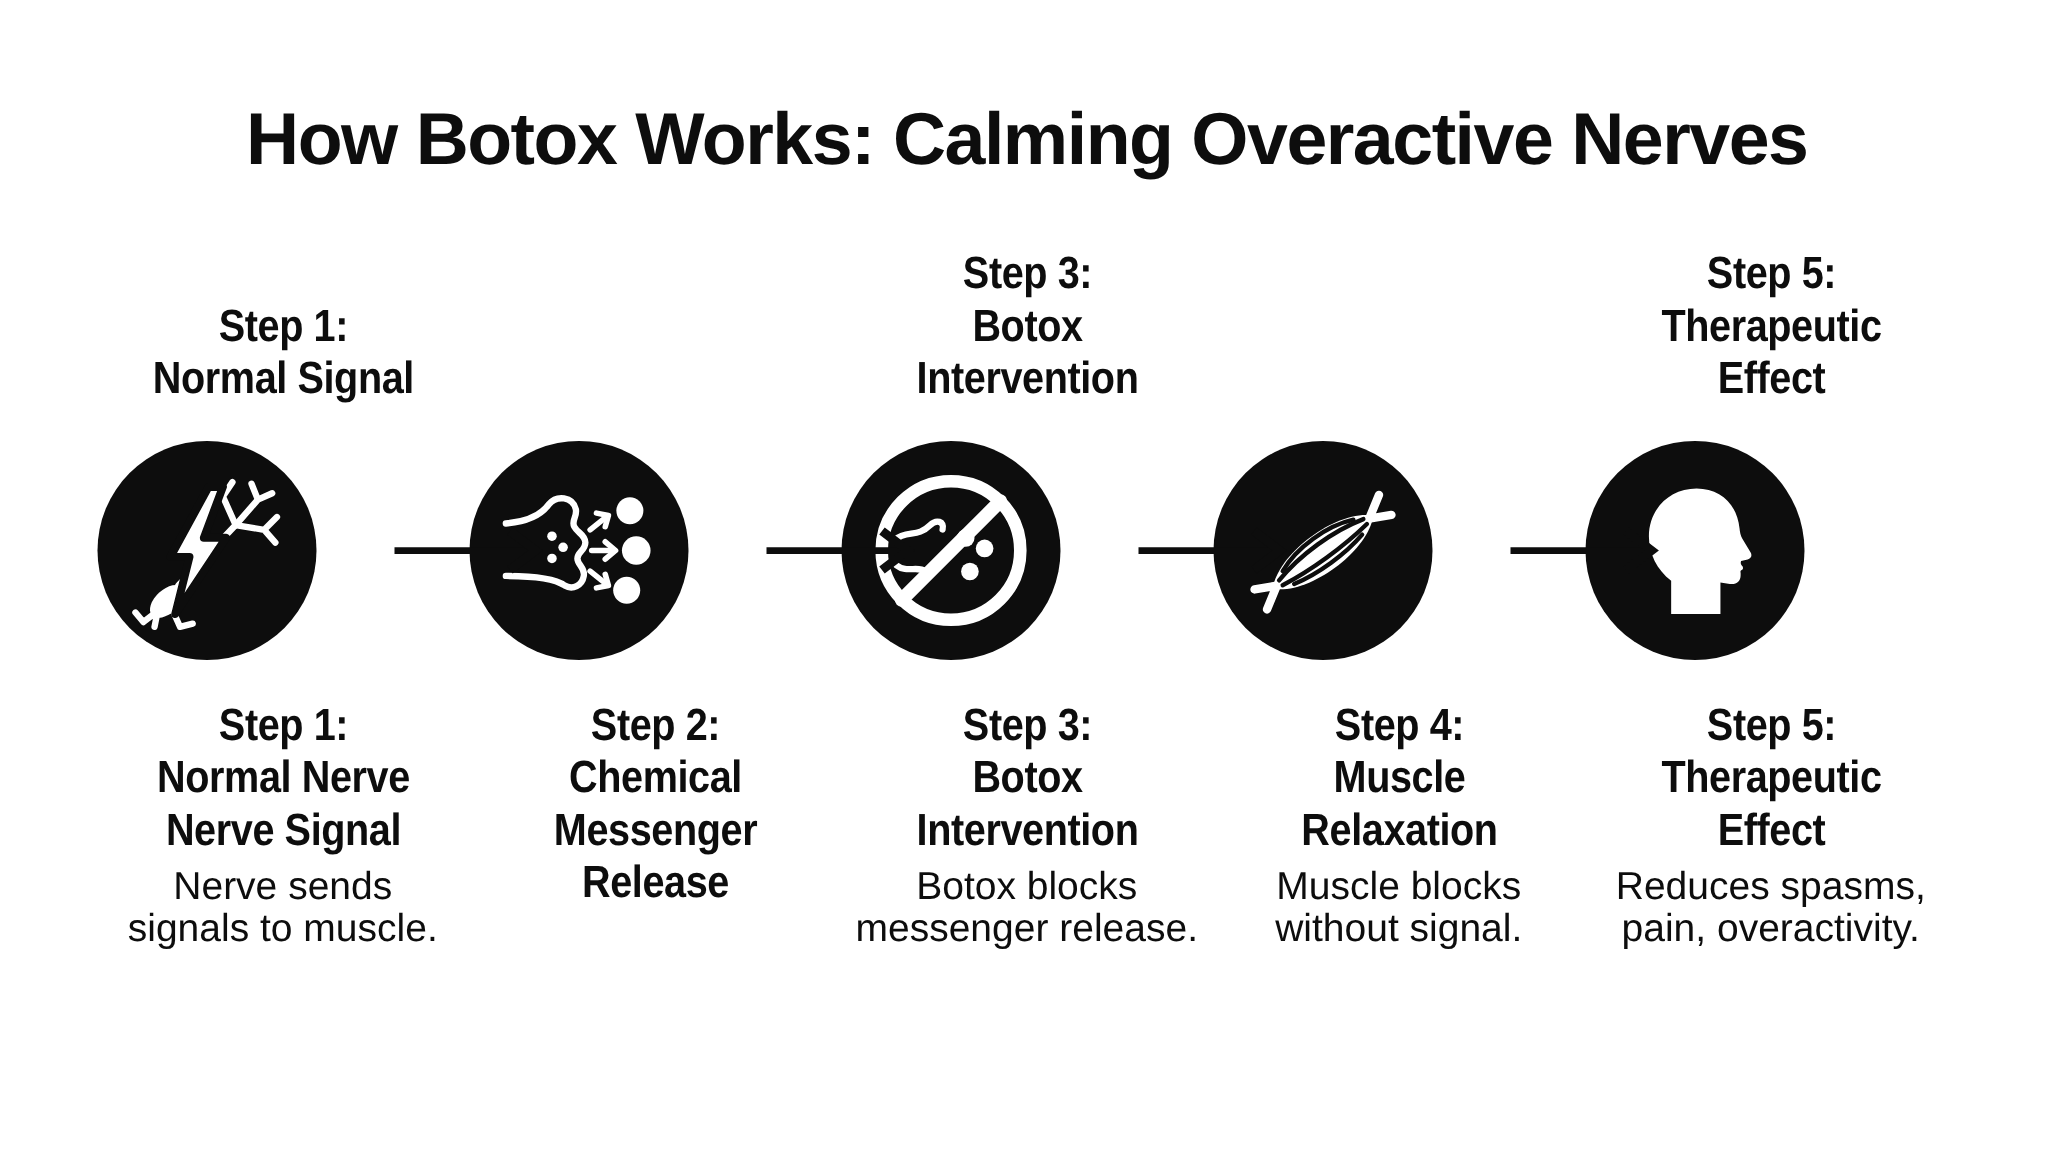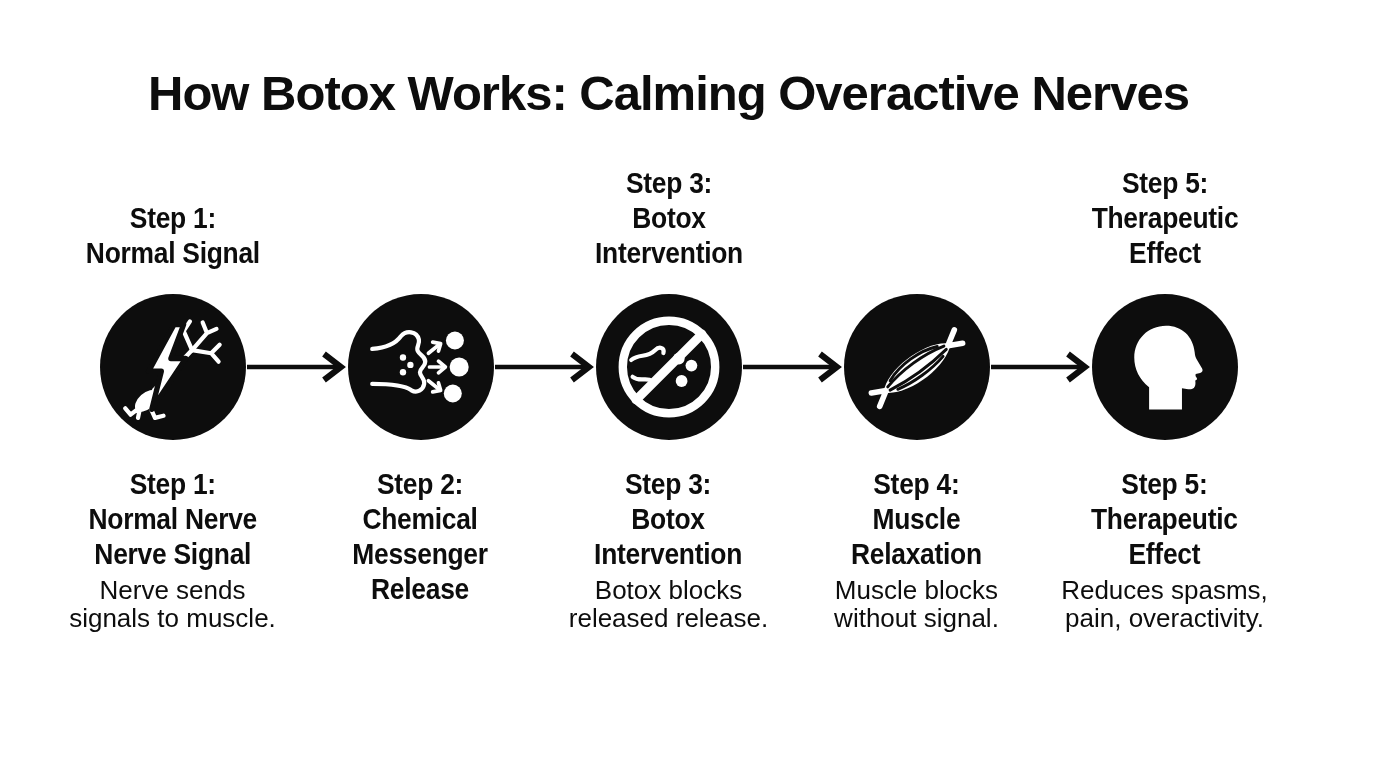--- a/index.html
+++ b/index.html
@@ -4,21 +4,21 @@
 <style>
   :root { --ink: #0d0d0d; --bg: #ffffff; }
   * { margin: 0; padding: 0; box-sizing: border-box; }
   html, body { width: 1376px; height: 768px; }
   body {
     background: var(--bg);
     color: var(--ink);
     font-family: "Liberation Sans", "DejaVu Sans", sans-serif;
     overflow: hidden;
   }
-  .page { width: 1337px; height: 768px; position: relative; }
+  .page { width: 1337px; height: 768px; position: relative; margin-left: 16px; }
 
   .title {
     padding-top: 64px;
     text-align: center;
     font-size: 49px;
     line-height: 58px;
     font-weight: bold;
     letter-spacing: -1px;
     white-space: pre-line;
   }
@@ -27,21 +27,20 @@
     position: relative;
     width: 1240px;
     margin: 76px auto 0 auto;
     display: flex;
     flex-direction: row;
   }
   .step {
     width: 248px;
     display: flex;
     flex-direction: column;
-    align-items: center;
     text-align: center;
   }
   .step-header {
     height: 72px;
     display: flex;
     align-items: flex-end;
     justify-content: center;
   }
   .step-header span, .step-title {
     font-weight: bold;
@@ -178,21 +177,21 @@
               <circle cx="66" cy="49" r="4.2"></circle>
               <circle cx="59" cy="60" r="4.2"></circle>
           </g>
           <path d="M73.5 26.5 L26.5 73.5" stroke="#ffffff" stroke-width="6.5" stroke-linecap="round"></path>
         </svg>
       </div>
       <div class="step-title">Step 3:
 Botox
 Intervention</div>
       <div class="step-desc">Botox blocks
-released release.</div>
+messenger release.</div>
     </div>
 
     <div class="step">
       <div class="step-header">
         <span></span>
       </div>
       <div class="circle">
         <svg width="112" height="112" viewBox="0 0 100 100">
           <g transform="translate(50 51) rotate(-36)">
             <g stroke="#ffffff" stroke-width="5" stroke-linecap="round" fill="none">

